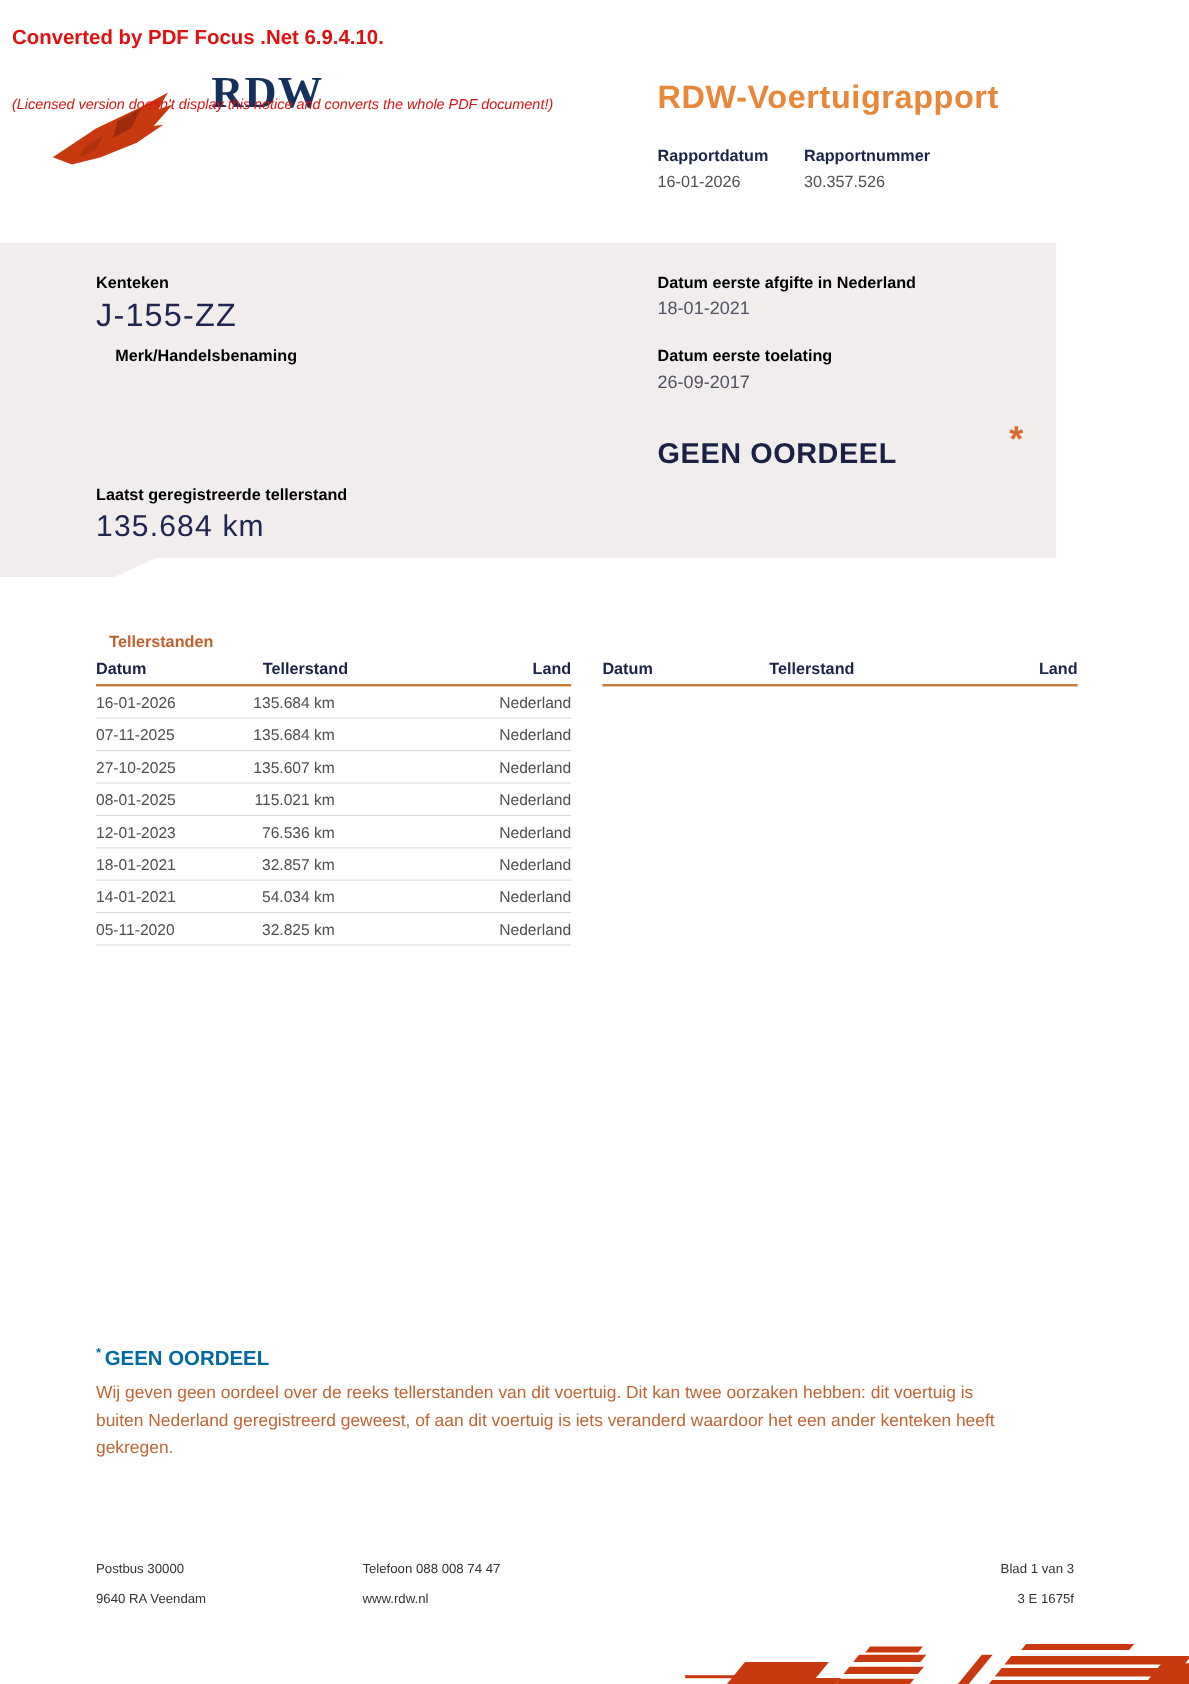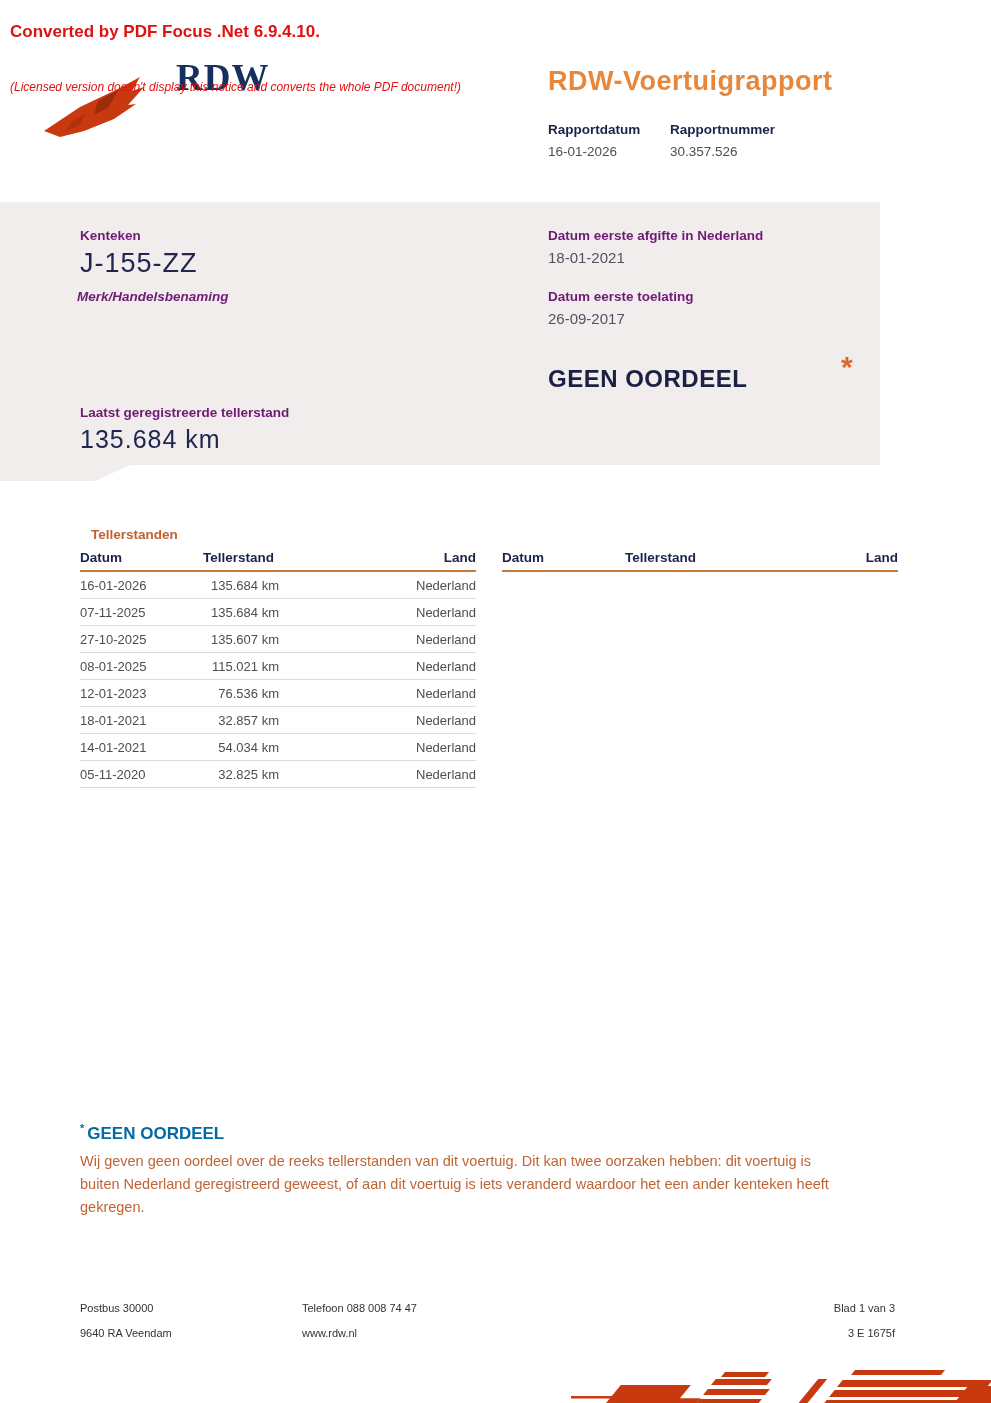--- a/index.html
+++ b/index.html
@@ -30,34 +30,34 @@
     letter-spacing:0.5px;
   }
   .meta-label { font-size:13.5px; font-weight:bold; color:#1b2447; }
   .meta-value { font-size:13.5px; color:#4e4e55; }
 
   
   .panel {
     left:0; top:188px; width:880px; height:279px; background:#f1eded;
     clip-path:polygon(0 0, 100% 0, 100% 263px, 130px 263px, 95px 279px, 0 279px);
   }
-  .field-label { font-size:13.5px; font-weight:bold; color:#701a75; }
+  .field-label { font-size:13.5px; font-weight:bold; color:#000000; }
   .big-value { font-size:27px; color:#20264f; letter-spacing:1px; font-weight:500; }
   .mid-value { font-size:25px; color:#20264f; letter-spacing:1px; font-weight:500; }
   .date-value { font-size:15px; color:#4f5260; }
   .oordeel-value { font-size:24px; font-weight:bold; color:#1b2145; letter-spacing:0.5px; }
   .oordeel-star { font-size:30px; font-weight:bold; color:#d86a2a; }
 
   
   .section-title { font-size:13.5px; font-weight:bold; color:#c0612e; }
   .mtable { width:396px; }
   .thead {
     display:flex; align-items:flex-end; padding-bottom:5px;
     border-bottom:2px solid #c87a3a;
-    font-size:13.5px; font-weight:bold; color:#1b2447;
+    font-size:13.5px; font-weight:bold; color:#1b2447;gap:16px;
   }
   .thead .c1 { width:123px; }
   .thead .c2 { flex:1; text-align:left; }
   .thead .c3 { text-align:right; }
   .trow {
     display:flex; height:27px; align-items:center;
     border-bottom:1px solid #dcdcdc;
     font-size:13px; color:#4e4e4e;
   }
   .trow .c1 { width:123px; }
@@ -96,21 +96,21 @@
   <div class="abs doc-title">RDW-Voertuigrapport</div>
 
   <div class="abs meta-label" style="left:548px; top:108px;">Rapportdatum</div>
   <div class="abs meta-label" style="left:670px; top:108px;">Rapportnummer</div>
   <div class="abs meta-value" style="left:548px; top:130px;">16-01-2026</div>
   <div class="abs meta-value" style="left:670px; top:130px;">30.357.526</div>
 
   <div class="abs panel">
     <div class="abs field-label" style="left:80px; top:26px;">Kenteken</div>
     <div class="abs big-value" style="left:80px; top:46px;">J-155-ZZ</div>
-    <div class="abs field-label" style="left:77px; top:87px;font-style:italic;">Merk/Handelsbenaming</div>
+    <div class="abs field-label" style="left:96px; top:87px;">Merk/Handelsbenaming</div>
     <div class="abs field-label" style="left:80px; top:203px;">Laatst geregistreerde tellerstand</div>
     <div class="abs mid-value" style="left:80px; top:223px;">135.684 km</div>
 
     <div class="abs field-label" style="left:548px; top:26px;">Datum eerste afgifte in Nederland</div>
     <div class="abs date-value" style="left:548px; top:47px;">18-01-2021</div>
     <div class="abs field-label" style="left:548px; top:87px;">Datum eerste toelating</div>
     <div class="abs date-value" style="left:548px; top:108px;">26-09-2017</div>
 
     <div class="abs oordeel-value" style="left:548px; top:163px;">GEEN OORDEEL</div>
     <div class="abs oordeel-star" style="left:841px; top:148px;">*</div>

